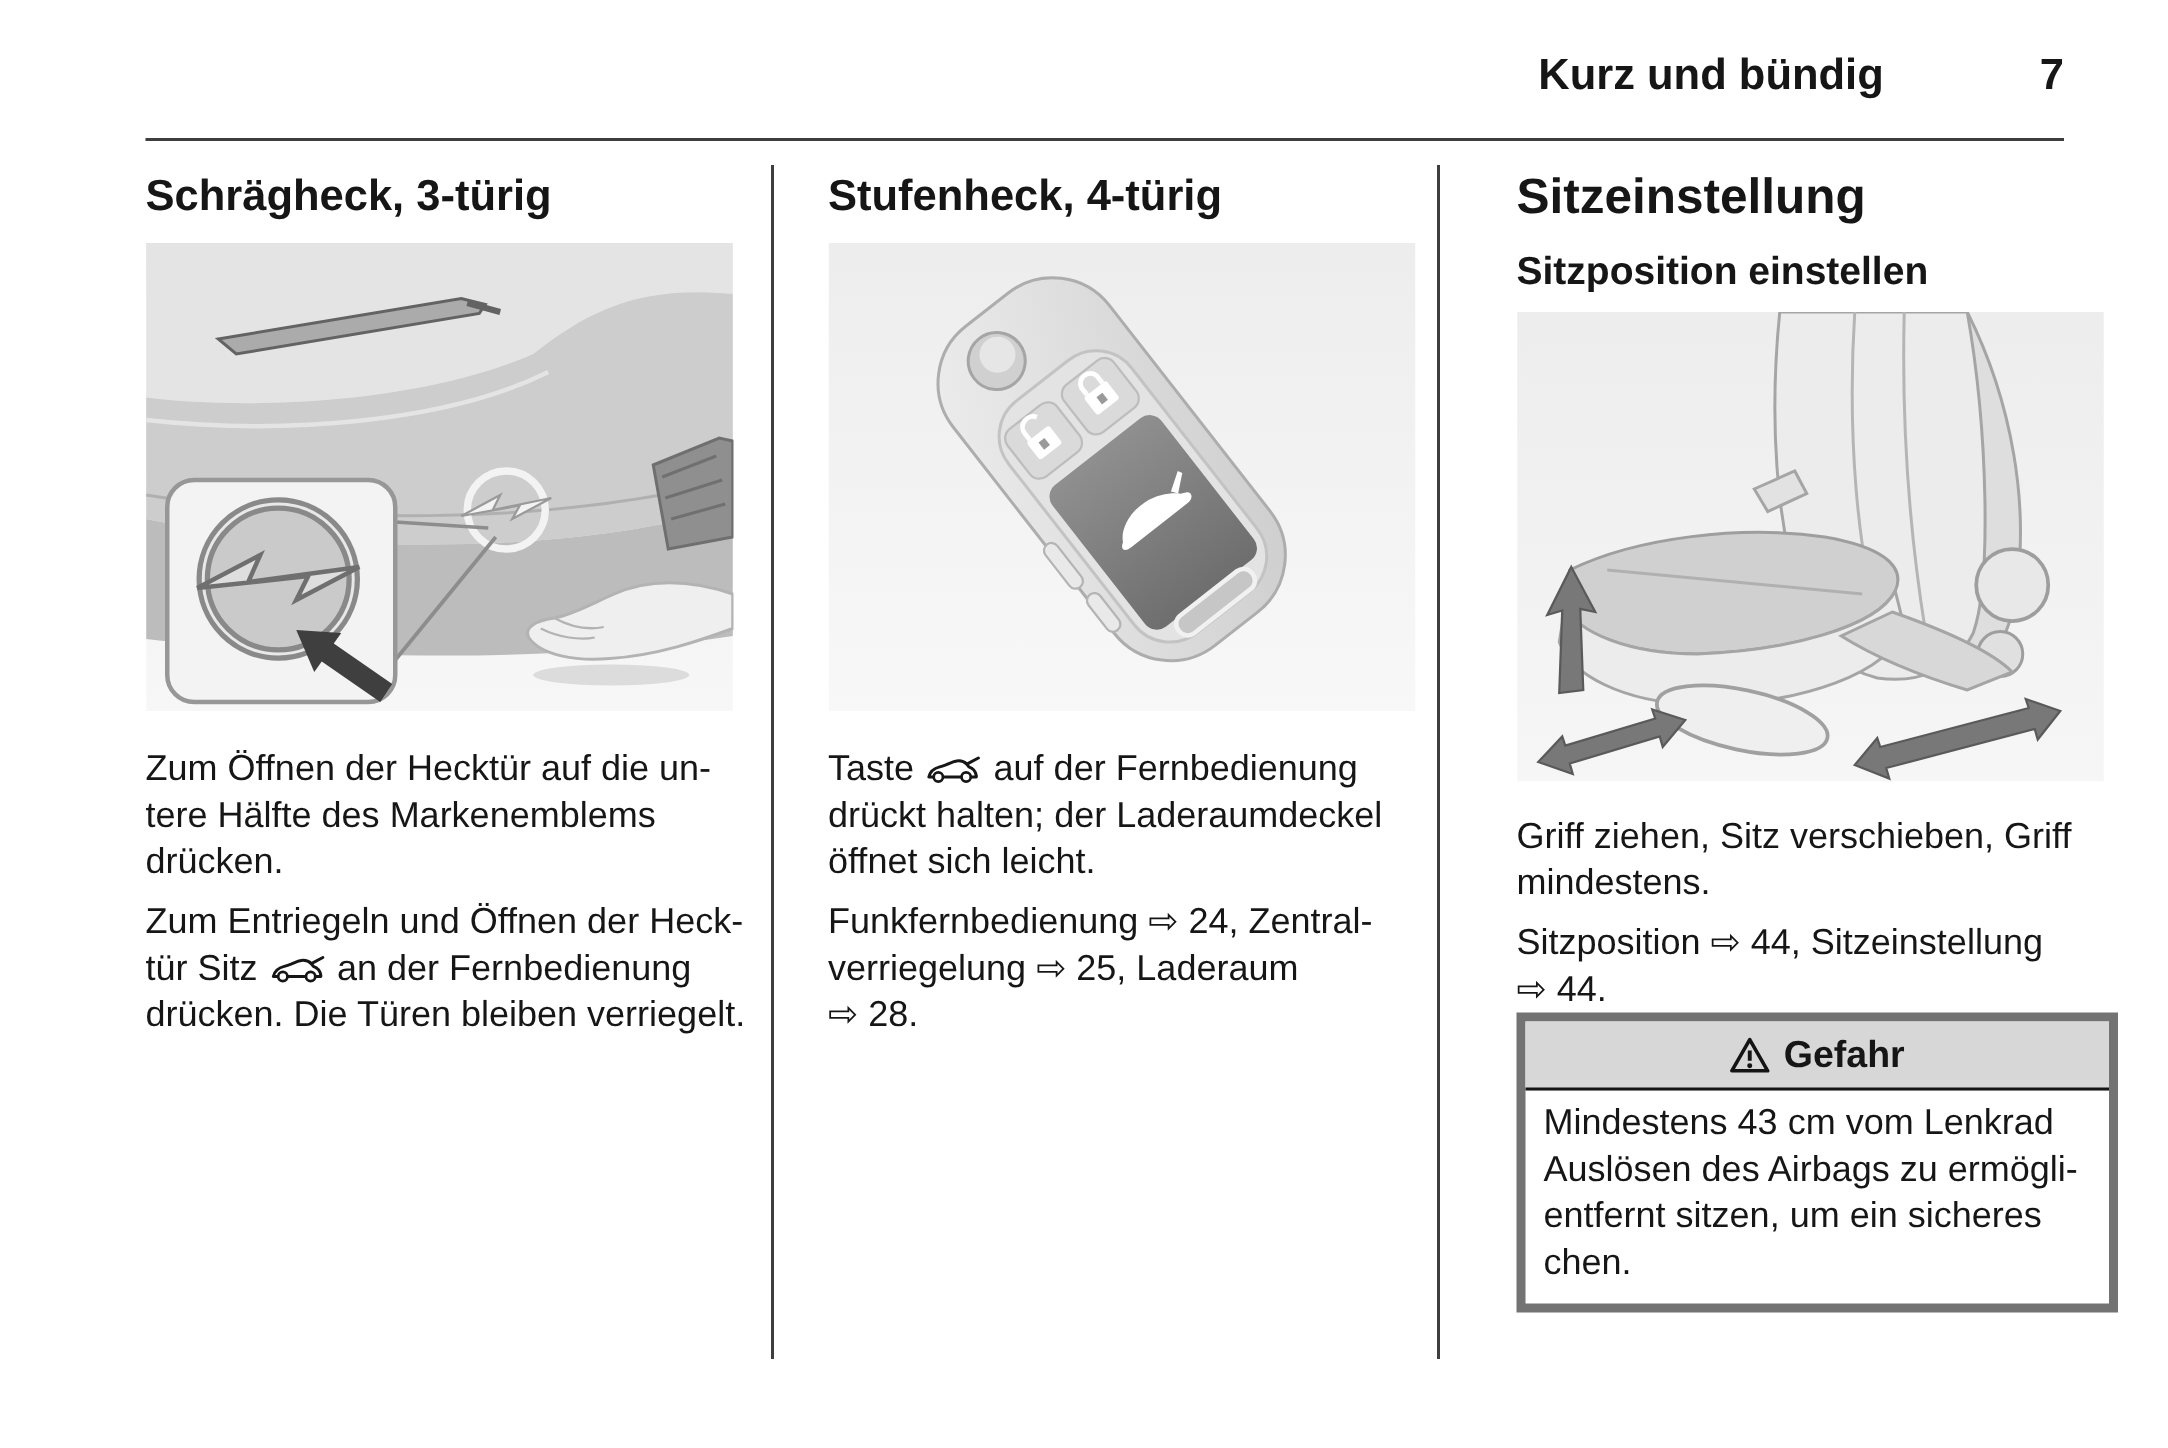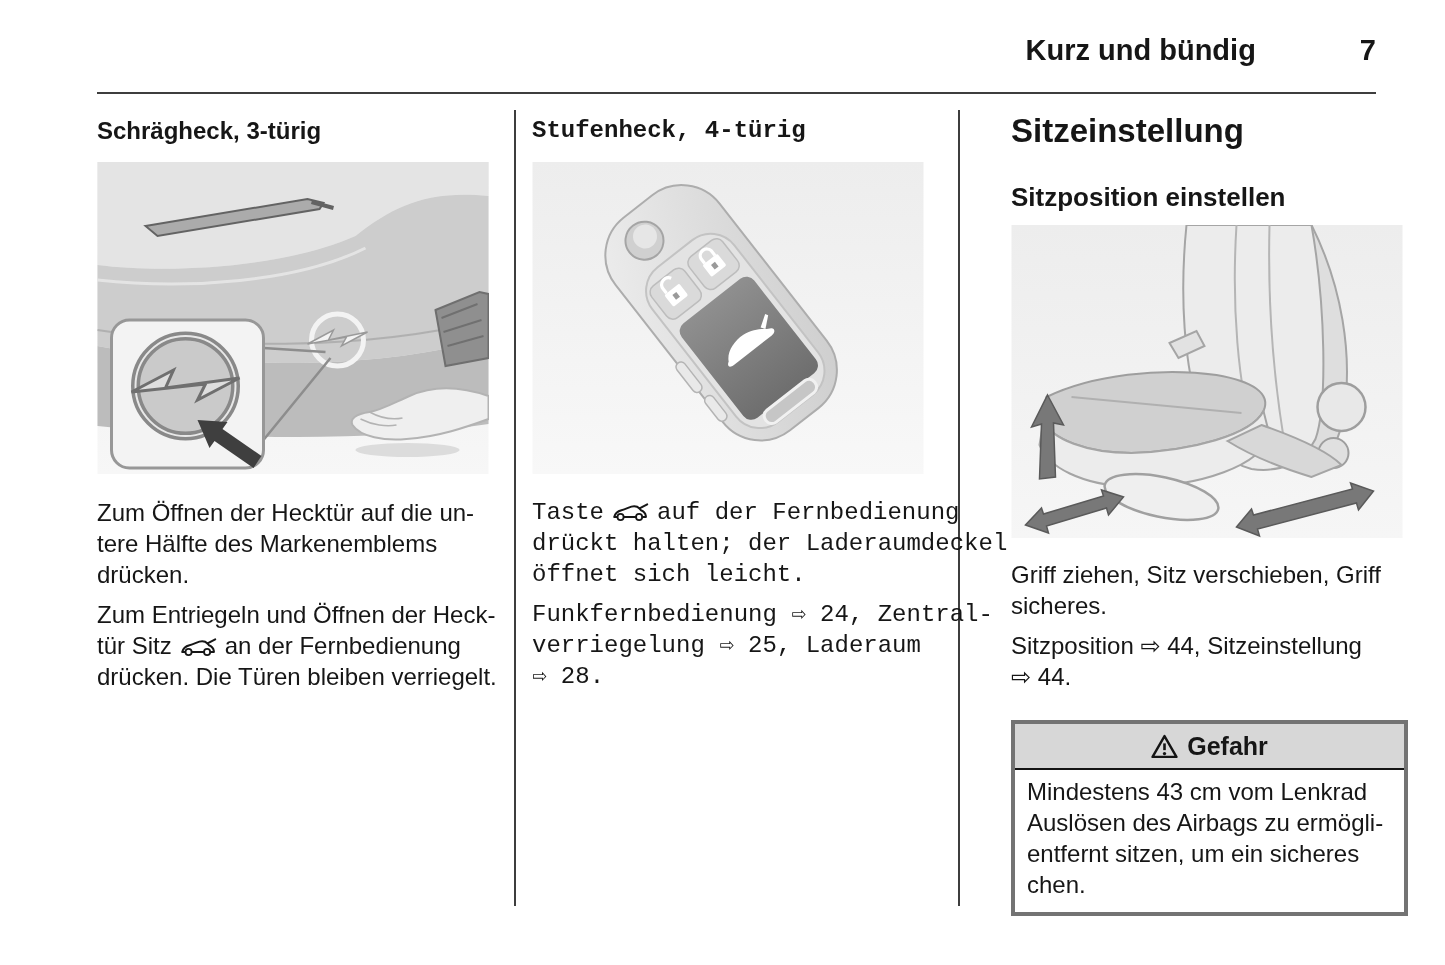--- a/index.html
+++ b/index.html
@@ -12,38 +12,38 @@
     display:flex; justify-content:flex-end; align-items:baseline;
     font-weight:bold; font-size:29px; line-height:34px;
   }
   .running-head .pagenum { margin-left:104px; }
   .rule { position:absolute; left:97px; top:92px; width:1279px; height:2px; background:#3e3e3e; }
   .vdiv { position:absolute; top:110px; height:796px; width:2px; background:#3e3e3e; }
   #vdiv1 { left:514px; } #vdiv2 { left:958px; }
 
   .col { position:absolute; top:110px; width:393px; }
   #col-left   { left:97px; }
-  #col-middle { left:532px;font-family:Liberation Mono, monospace; }
+  #col-middle { left:552px; }
   #col-right  { left:1011px; }
 
-  .col-heading { font-size:24px; font-weight:bold; margin:6px 0 16px 0; line-height:30px; }
+  .col-heading { font-size:29px; font-weight:bold; margin:6px 0 16px 0; line-height:30px; }
   .h1 { font-size:33px; font-weight:bold; margin:2px 0 0 0; line-height:38px; }
-  .h2 { font-size:26px; font-weight:bold; margin:32px 0 0 0; line-height:30px; }
+  .h2 { font-size:26px; font-weight:bold; margin:15px 0 0 0; line-height:30px; }
 
   .figure { margin-top:15px; width:392px; height:312px; }
   #col-right .figure { height:313px; margin-top:13px; }
   .figure svg { display:block; }
 
   .para { margin-top:23px; font-size:24px; line-height:31px; }
   .para.follow { margin-top:9px; }
   #col-right .para.first { margin-top:21px; }
   .line { white-space:nowrap; }
   .inline-icon { vertical-align:-3px; margin:0 8px; }
 
-  .warning-box { margin-top:28px; width:389px; border:4px solid #737373; }
+  .warning-box { margin-top:0; width:389px; border:6px solid #737373; }
   .warn-head {
     background:#d7d7d7; border-bottom:2px solid #141414; height:44px;
     display:flex; align-items:center; justify-content:center; gap:9px;
     font-size:25px; font-weight:bold;
   }
   .warn-body { padding:6px 12px 12px 12px; font-size:24px; line-height:31px; }
 </style>
 </head>
 <body>
 
@@ -212,21 +212,21 @@
         <path d="M250,200 C290,214 318,228 330,240 L300,252 C260,240 232,226 216,216 Z" fill="#d8d8d8" stroke="#a5a5a5" stroke-width="2"></path>
         <ellipse cx="150" cy="272" rx="58" ry="20" fill="#efefef" stroke="#a0a0a0" stroke-width="2.5" transform="rotate(12 150 272)"></ellipse>
         <polygon points="36,170 52,200 42,198 44,252 28,254 30,199 20,202" fill="#787878" stroke="#5a5a5a" stroke-width="1.5"></polygon>
         <polygon points="14,300 37,308 35,301 95,283 97,290 112,272 90,265 92,271 32,289 30,283" fill="#787878" stroke="#5a5a5a" stroke-width="1.5"></polygon>
         <polygon points="225,302 248,311 246,304 345,278 347,285 362,266 339,258 341,264 242,290 240,284" fill="#787878" stroke="#5a5a5a" stroke-width="1.5"></polygon>
       </svg>
     </div>
 
     <div class="para first">
       <div class="line">Griff ziehen, Sitz verschieben, Griff</div>
-      <div class="line">sicheres.</div>
+      <div class="line">mindestens.</div>
     </div>
 
     <div class="para follow">
       <div class="line">Sitzposition ⇨ 44, Sitzeinstellung</div>
       <div class="line">⇨ 44.</div>
     </div>
 
     <div class="warning-box">
       <div class="warn-head">
         <svg viewBox="0 0 26 24" width="27" height="25">

